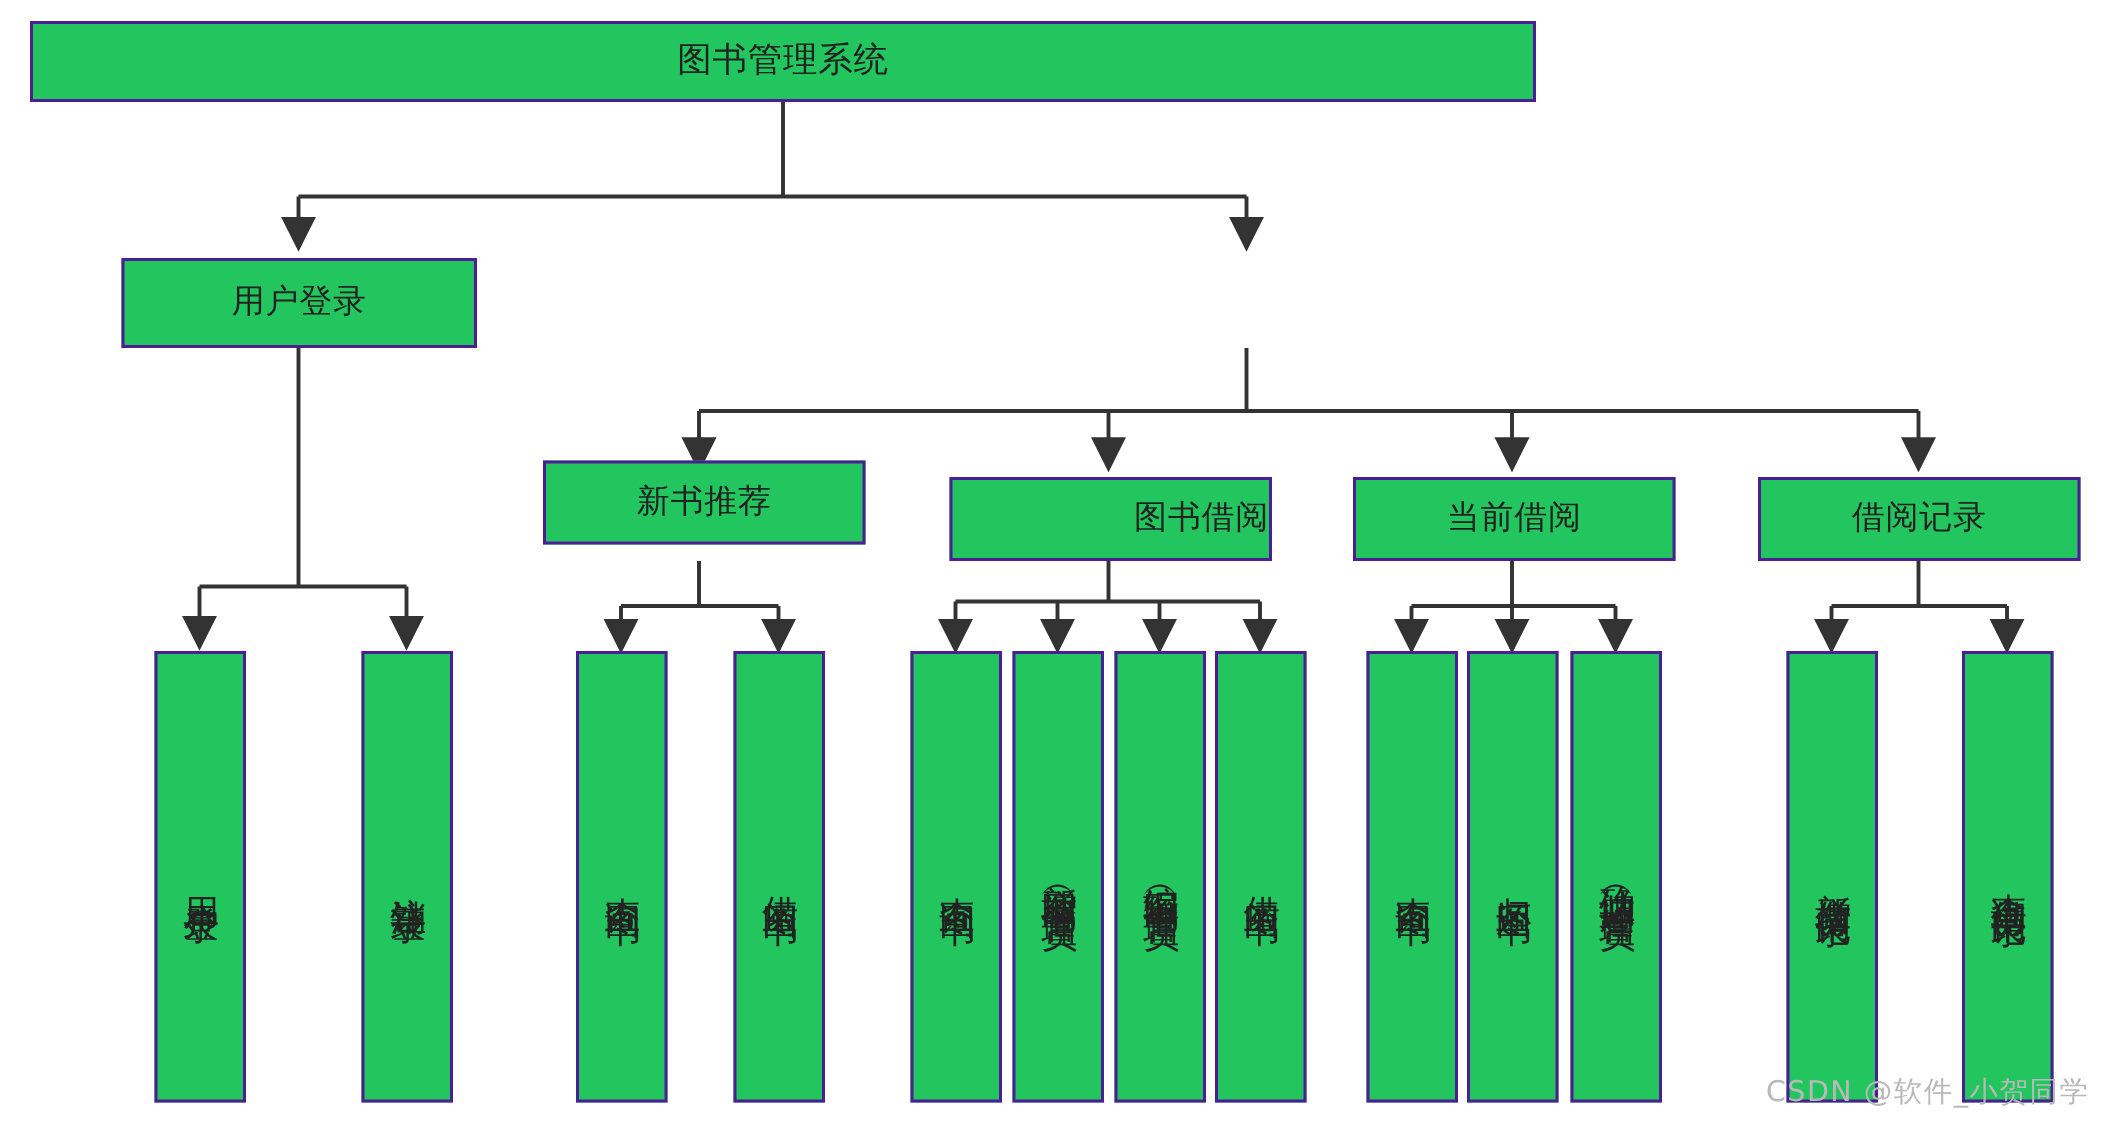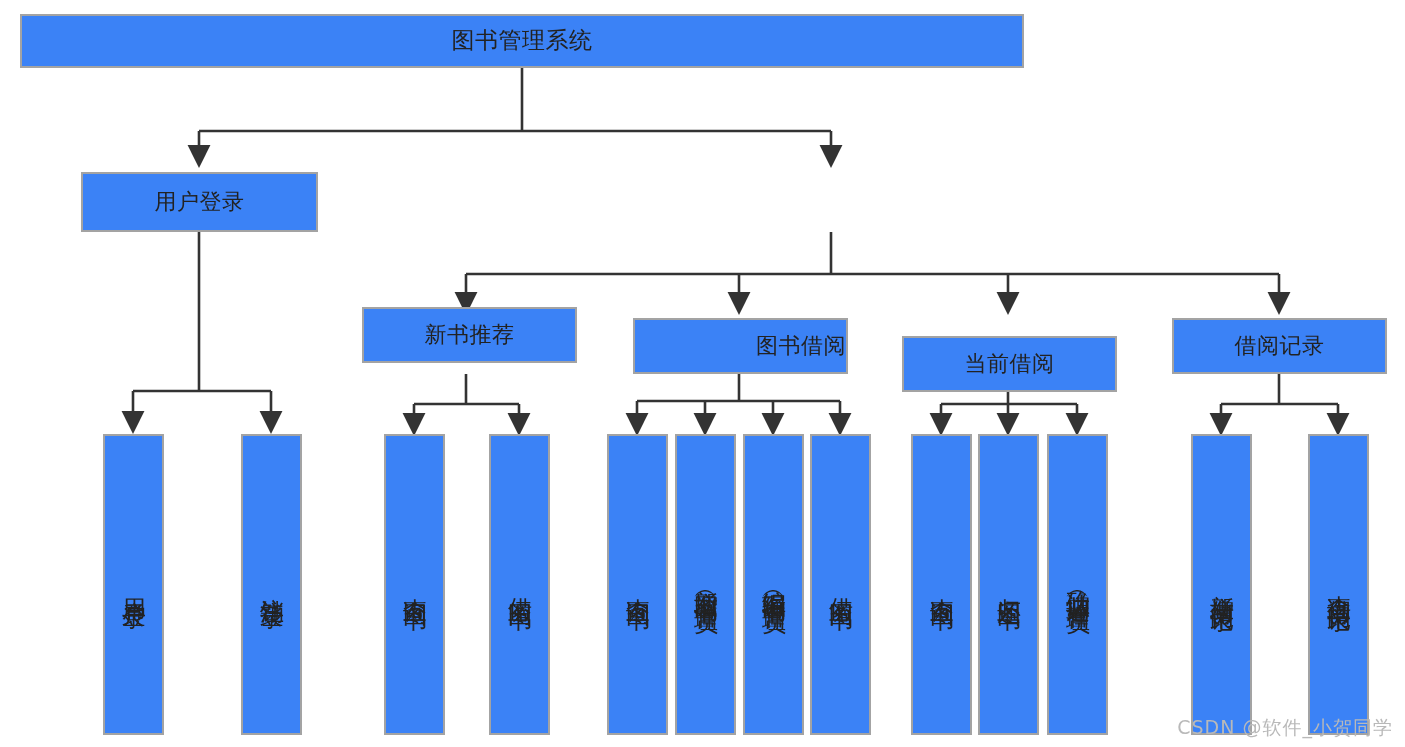--- a/index.html
+++ b/index.html
@@ -19,22 +19,22 @@
   #edges {
     position: absolute;
     left: 0; top: 0;
     width: 1405px;
     height: 747px;
     pointer-events: none;
   }
   .node {
     position: absolute;
     box-sizing: border-box;
-    background: #3b82f6;
-    border: 2px solid #a3a3a3;
+    background: #22c55e;
+    border: 2px solid #4c1d95;
     display: flex;
     align-items: center;
     justify-content: center;
     z-index: 2;
   }
   .node-label {
     color: #222222;
     text-align: center;
     line-height: 1.18;
     letter-spacing: 0.5px;
@@ -138,21 +138,21 @@
 
 
   <div class="node n-branch" style="left:362px; top:307px; width:215px; height:56px;">
     <span class="node-label">新书推荐</span>
   </div>
 
   <div class="node n-branch" style="left:633px; top:318px; width:215px; height:56px;justify-content:flex-end;">
     <span class="node-label">图书借阅</span>
   </div>
 
-  <div class="node n-branch" style="left:902px; top:336px; width:215px; height:56px;">
+  <div class="node n-branch" style="left:902px; top:318px; width:215px; height:56px;">
     <span class="node-label">当前借阅</span>
   </div>
 
   <div class="node n-branch" style="left:1172px; top:318px; width:215px; height:56px;">
     <span class="node-label">借阅记录</span>
   </div>
 
   <div class="node n-leaf" style="left:103px; top:434px; width:61px; height:301px;">
     <span class="node-label">用户登录</span>
   </div>

